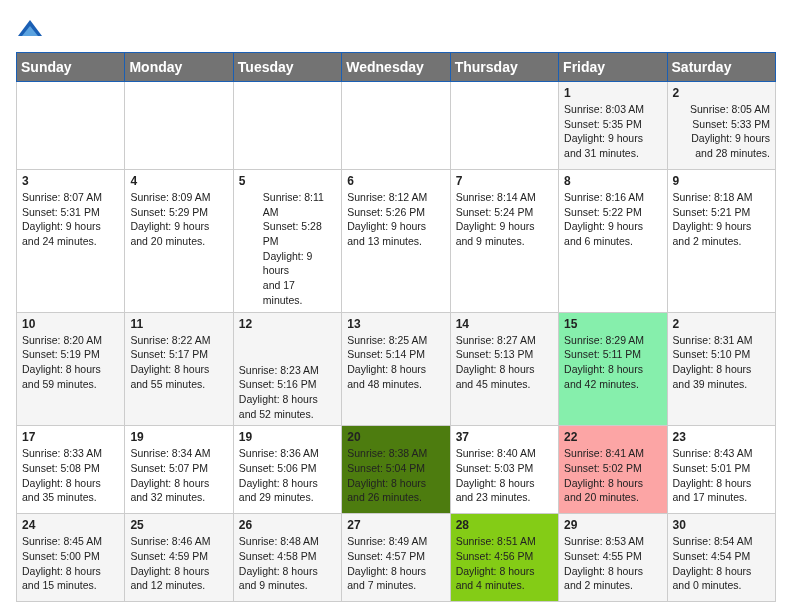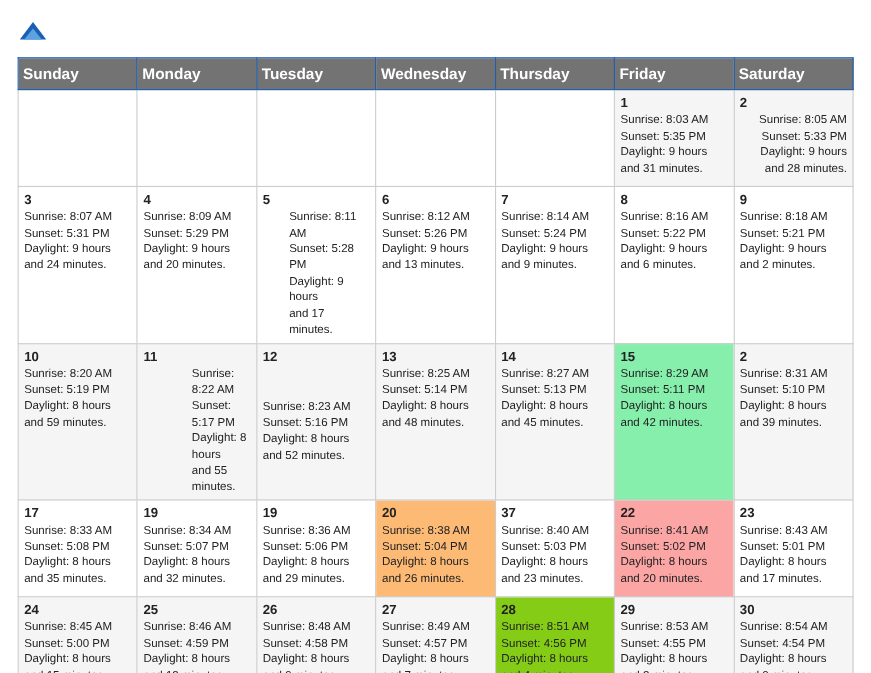--- a/index.html
+++ b/index.html
@@ -204,21 +204,21 @@
       <tr>
         <td style="background: rgb(245, 245, 245);">
           <span class="day-num">10</span>
           <div class="day-info" style="white-space: pre-line;">Sunrise: 8:20 AM
 Sunset: 5:19 PM
 Daylight: 8 hours
 and 59 minutes.</div>
         </td>
         <td style="background: rgb(245, 245, 245);">
           <span class="day-num">11</span>
-          <div class="day-info" style="white-space: pre-line; margin-left: 44px;">Sunrise: 8:22 AM
+          <div class="day-info" style="white-space: pre-line;">Sunrise: 8:22 AM
 Sunset: 5:17 PM
 Daylight: 8 hours
 and 55 minutes.</div>
         </td>
         <td style="background: rgb(245, 245, 245);">
           <span class="day-num">12</span>
           <div class="day-info" style="white-space: pre-line; margin-top: 32px;">Sunrise: 8:23 AM
 Sunset: 5:16 PM
 Daylight: 8 hours
 and 52 minutes.</div>
@@ -267,21 +267,21 @@
 Daylight: 8 hours
 and 32 minutes.</div>
         </td>
         <td style="background: rgb(255, 255, 255);">
           <span class="day-num">19</span>
           <div class="day-info" style="white-space: pre-line;">Sunrise: 8:36 AM
 Sunset: 5:06 PM
 Daylight: 8 hours
 and 29 minutes.</div>
         </td>
-        <td style="background: #fdba74;">
+        <td style="background: #4d7c0f;">
           <span class="day-num">20</span>
           <div class="day-info" style="white-space: pre-line;">Sunrise: 8:38 AM
 Sunset: 5:04 PM
 Daylight: 8 hours
 and 26 minutes.</div>
         </td>
         <td style="background: rgb(255, 255, 255);">
           <span class="day-num">37</span>
           <div class="day-info" style="white-space: pre-line;">Sunrise: 8:40 AM
 Sunset: 5:03 PM

